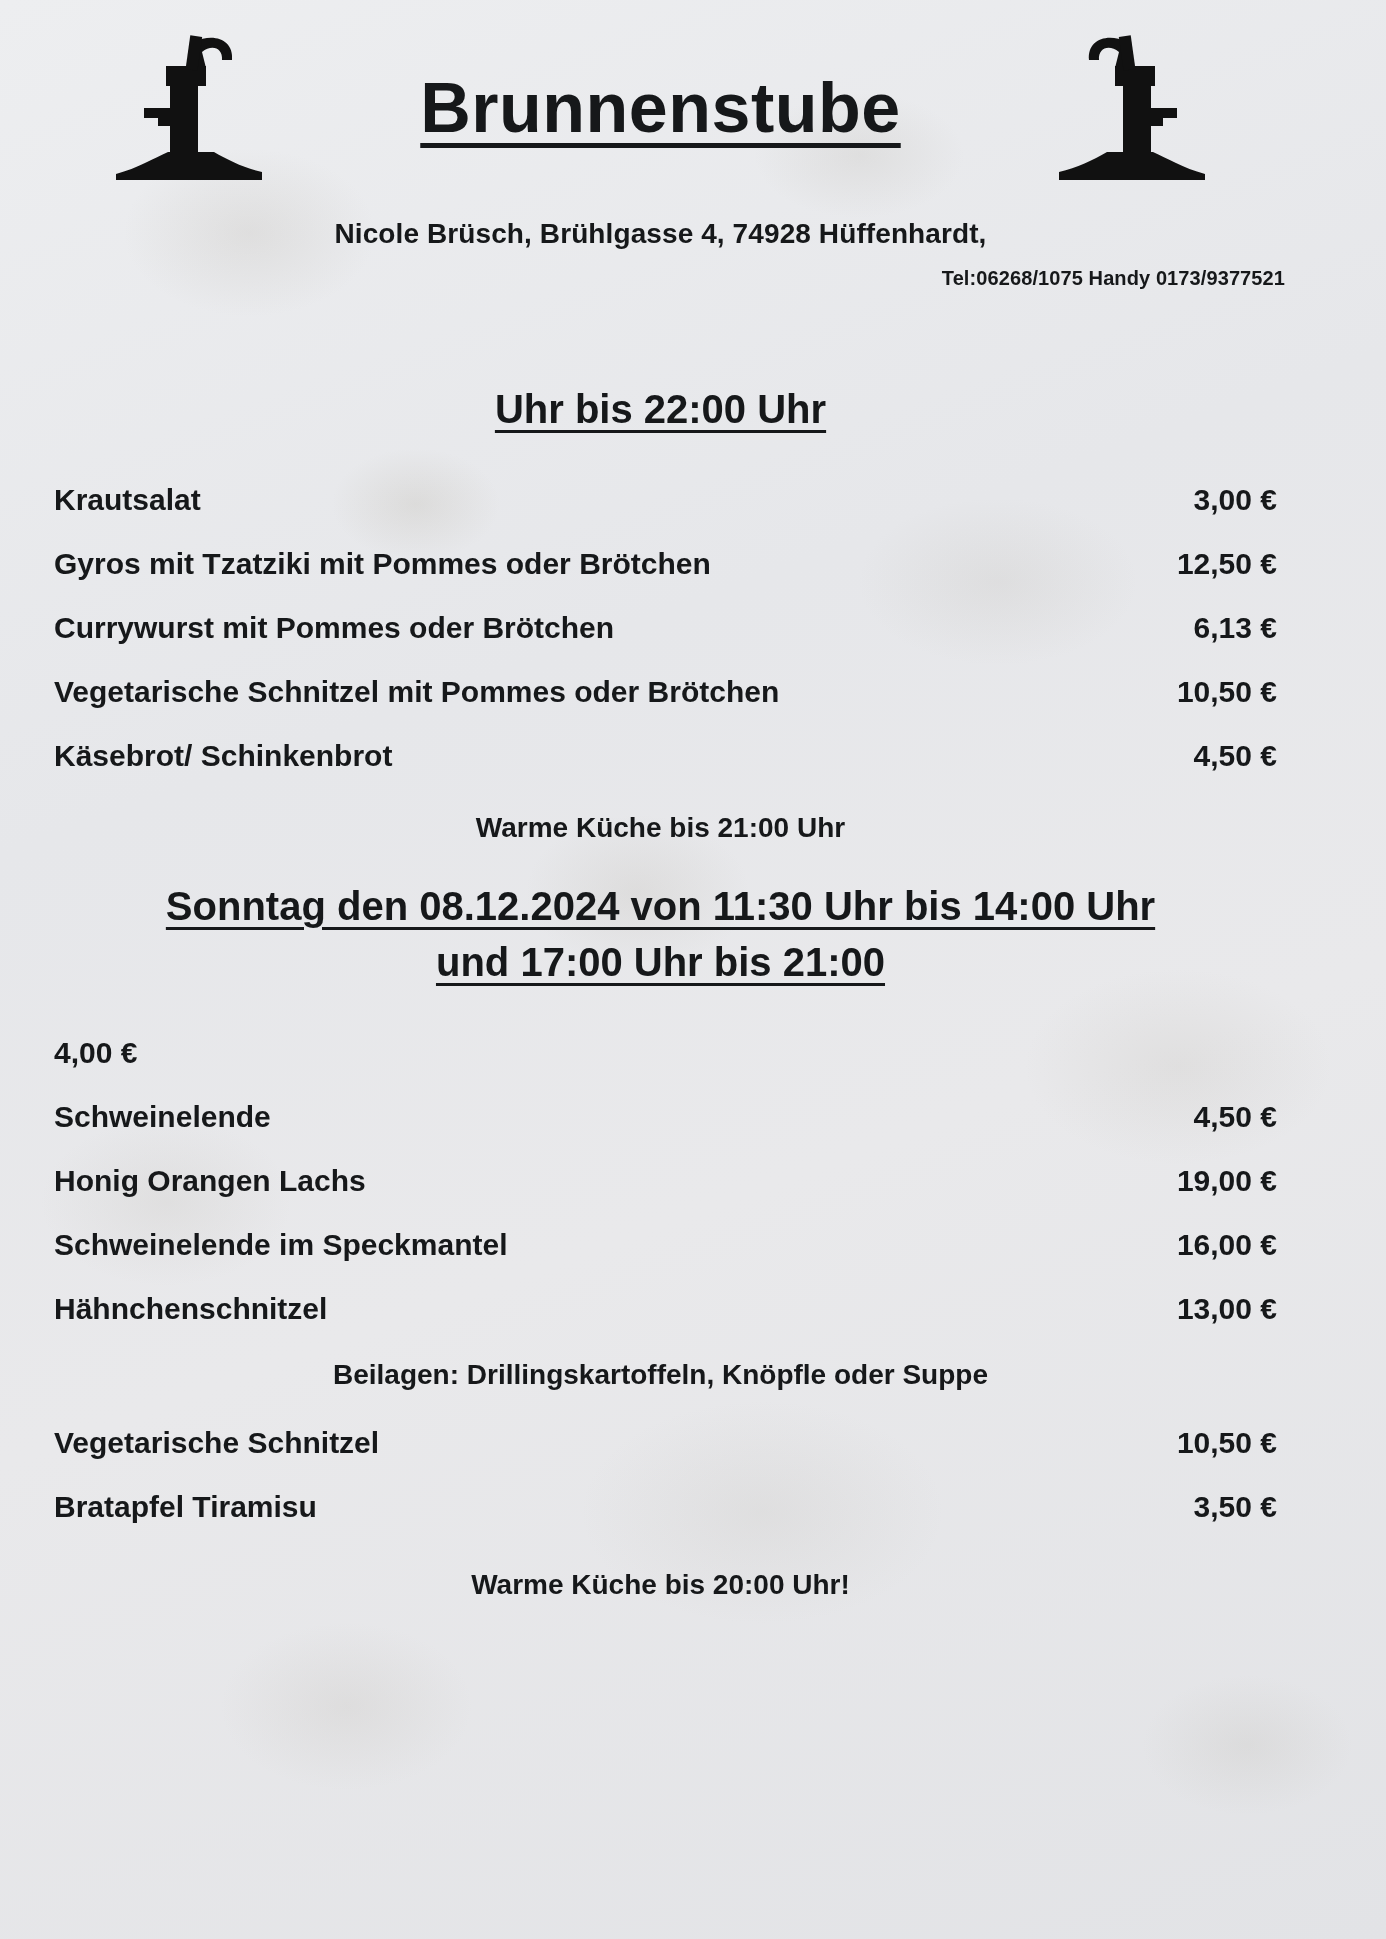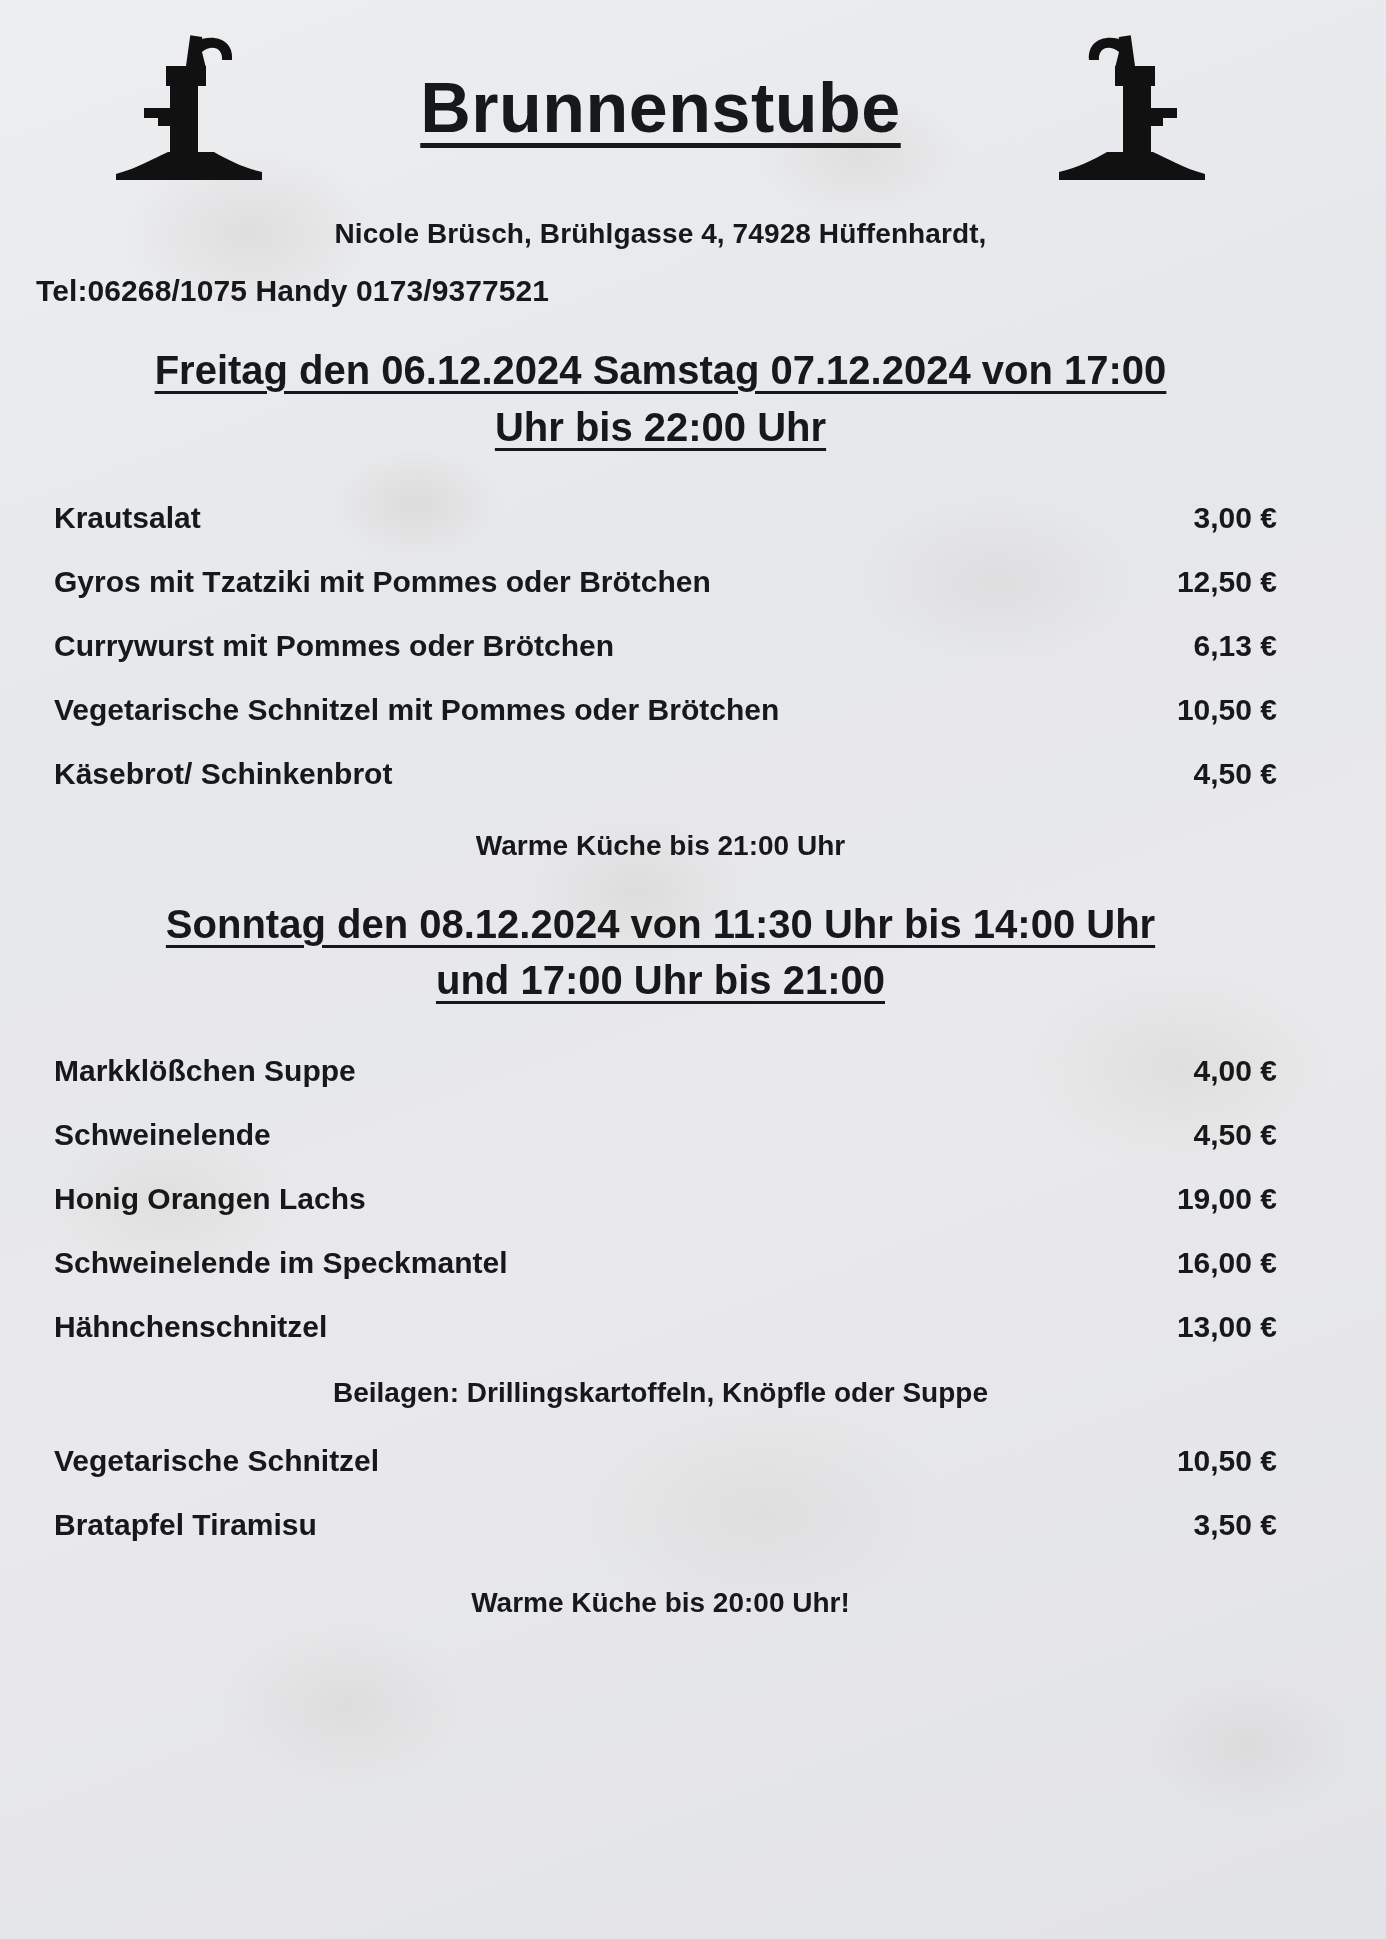--- a/index.html
+++ b/index.html
@@ -70,24 +70,24 @@
   .pump.right { right: 74px; }
 
   .addr {
     text-align: center;
     font-size: 28px;
     font-weight: 700;
     margin-top: 6px;
     letter-spacing: 0.1px;
   }
   .tel {
-    text-align: left;
-    font-size: 30px;
-    font-weight: 700;
-    margin-top: 24px;
+    text-align: right;
+    font-size: 20px;
+    font-weight: 700;
+    margin-top: 17px;
     letter-spacing: 0.1px;
   }
 
   
   .section-head {
     text-align: center;
     font-size: 40px;
     font-weight: 700;
     line-height: 1.42;
     margin-top: 34px;
@@ -176,21 +176,21 @@
       </svg>
     </span>
 
     <div class="title">Brunnenstube</div>
   </div>
 
   <div class="addr">Nicole Brüsch, Brühlgasse 4, 74928 Hüffenhardt,</div>
   <div class="tel">Tel:06268/1075 Handy 0173/9377521</div>
 
   <div class="section-head">
-    <span class="u">Freitag den 06.12.2024 Samstag 07.12.2024 von 17:00</span><br>
+    <br>
     <span class="u">Uhr bis 22:00 Uhr</span>
   </div>
 
   <div class="menu">
     <div class="row">
       <span class="name">Krautsalat</span>
       <span class="price">3,00 €</span>
     </div>
     <div class="row">
       <span class="name">Gyros mit Tzatziki mit Pommes oder Brötchen</span>
@@ -212,21 +212,20 @@
 
   <div class="note">Warme Küche bis 21:00 Uhr</div>
 
   <div class="section-head">
     <span class="u">Sonntag den 08.12.2024 von 11:30 Uhr bis 14:00 Uhr</span><br>
     <span class="u">und 17:00 Uhr bis 21:00</span>
   </div>
 
   <div class="menu">
     <div class="row">
-      <span class="name">Markklößchen Suppe</span>
       <span class="price">4,00 €</span>
     </div>
     <div class="row">
       <span class="name">Schweinelende</span>
       <span class="price">4,50 €</span>
     </div>
     <div class="row">
       <span class="name">Honig Orangen Lachs</span>
       <span class="price">19,00 €</span>
     </div>

